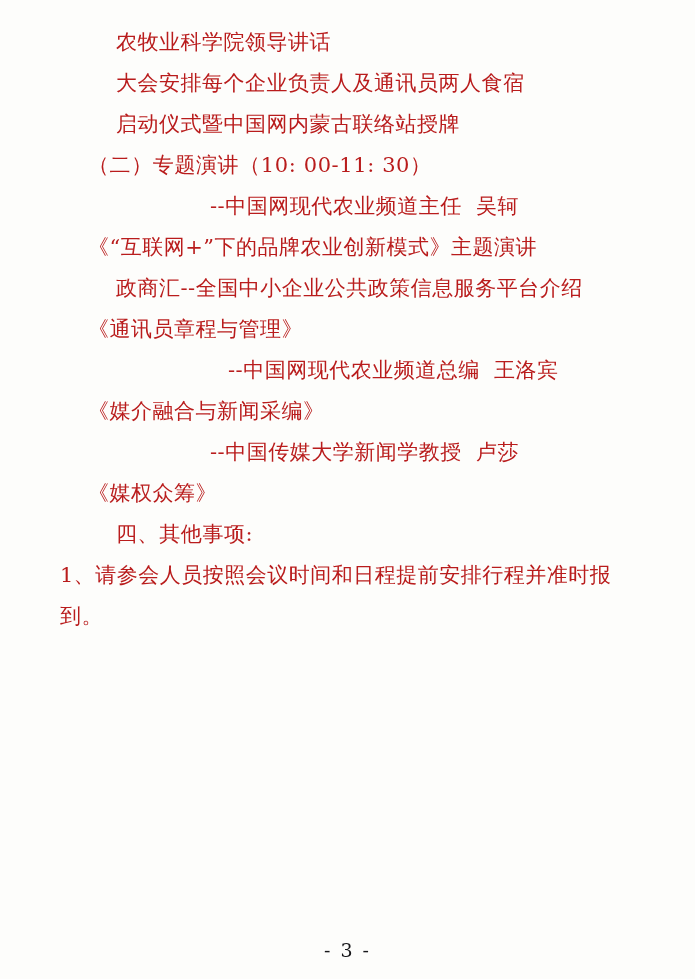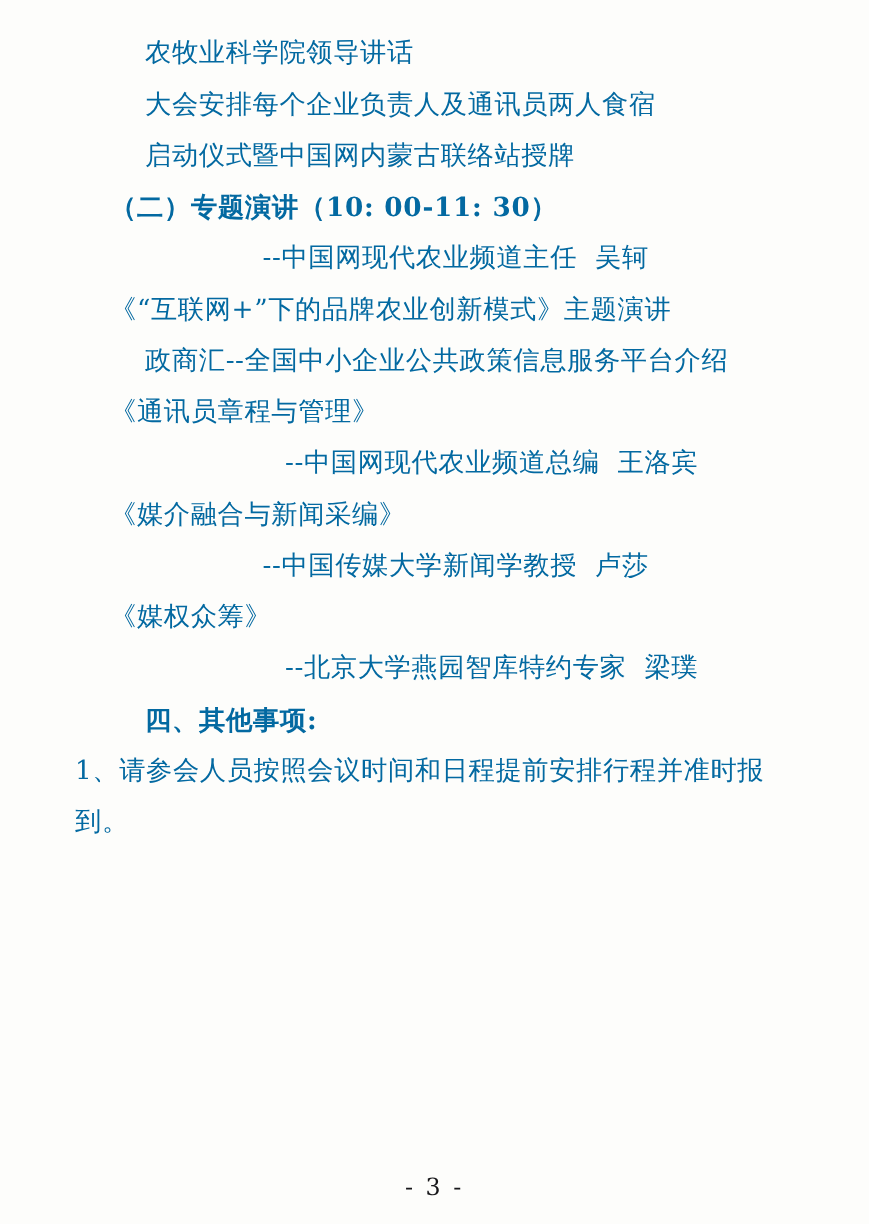--- a/index.html
+++ b/index.html
@@ -20,27 +20,27 @@
     width: 695px;
     height: 979px;
     box-sizing: border-box;
     padding: 22px 46px 0 60px;
   }
   .line {
     font-size: 21px;
     line-height: 41px;
     letter-spacing: 0.5px;
     white-space: pre;
-    color: #0369a1;
+    color: #b91c1c;
   }
   .body-line {
     font-weight: 400;
   }
   .bold-line {
-    font-weight: 700;
+    font-weight: 400;
     letter-spacing: 0.6px;
   }
   .indent-1 { padding-left: 56px; }
   .indent-2 { padding-left: 28px; }
   .indent-0 { padding-left: 0px; }
   .indent-center { padding-left: 150px; }
   .indent-center2 { padding-left: 168px; }
   .indent-center3 { padding-left: 150px; }
   .wrap-line {
     white-space: normal;
@@ -68,18 +68,17 @@
       <div class="line body-line indent-1">启动仪式暨中国网内蒙古联络站授牌</div>
       <div class="line bold-line indent-2">（二）专题演讲（10: 00-11: 30）</div>
       <div class="line body-line indent-center">--中国网现代农业频道主任  吴轲</div>
       <div class="line body-line indent-2">《“互联网+”下的品牌农业创新模式》主题演讲</div>
       <div class="line body-line indent-1">政商汇--全国中小企业公共政策信息服务平台介绍</div>
       <div class="line body-line indent-2">《通讯员章程与管理》</div>
       <div class="line body-line indent-center2">--中国网现代农业频道总编  王洛宾</div>
       <div class="line body-line indent-2">《媒介融合与新闻采编》</div>
       <div class="line body-line indent-center3">--中国传媒大学新闻学教授  卢莎</div>
       <div class="line body-line indent-2">《媒权众筹》</div>
-      <div class="line body-line indent-center2">--北京大学燕园智库特约专家  梁璞</div>
       <div class="line bold-line indent-1">四、其他事项:</div>
       <div class="line body-line indent-0 wrap-line">1、请参会人员按照会议时间和日程提前安排行程并准时报到。</div>
     </div>
   <div class="footer">- 3 -</div>
 </div>
 
 </body></html>

